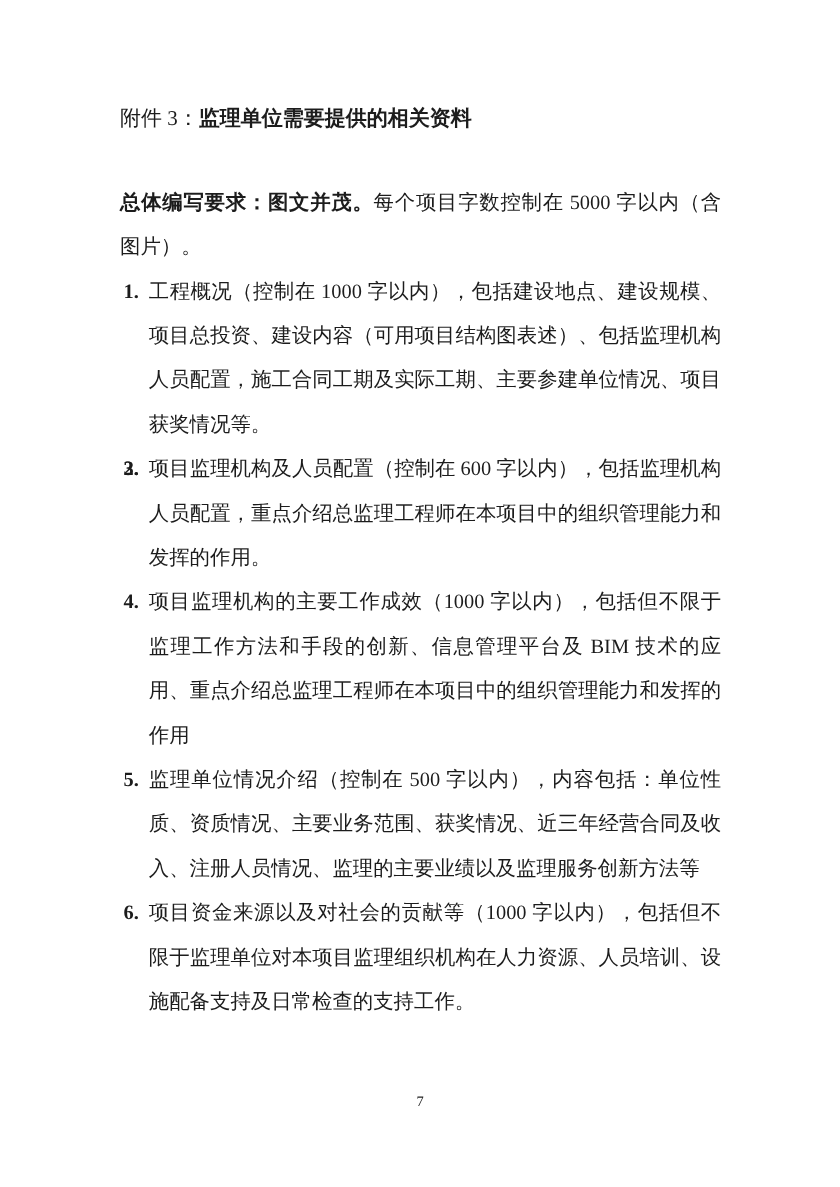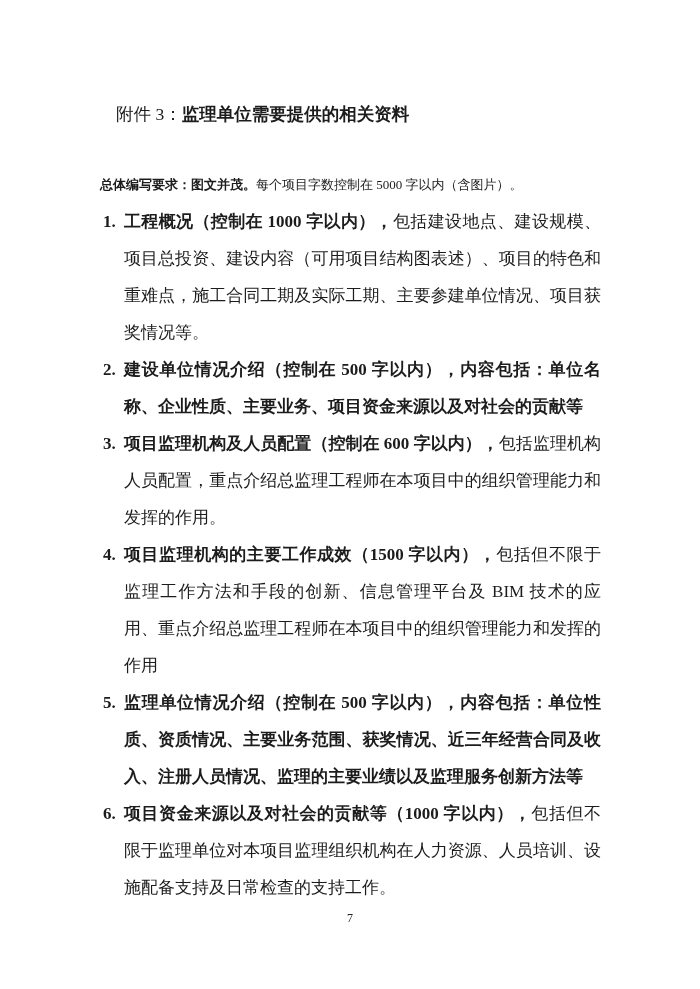--- a/index.html
+++ b/index.html
@@ -15,28 +15,28 @@
   }
   .content {
     position: absolute;
     left: 100px;
     top: 80px;
     width: 501px;
   }
   .doc-title {
     font-size: 17.5px;
     line-height: 37px;
-    margin: 16px;
+    margin: 0;
     font-weight: normal;
     white-space: nowrap;
   }
   .doc-title .title-rest { font-weight: bold; }
   .intro {
     margin: 33px 0 0 0;
-    font-size: 13px;
+    font-size: 17px;
     line-height: 37px;
     text-align: justify;
     text-justify: inter-character;
   }
   .intro .lead { font-weight: bold; }
   ol.req-list {
     margin: 0;
     padding: 0;
     list-style: none;
   }
@@ -47,21 +47,21 @@
     line-height: 37px;
     text-align: justify;
     text-justify: inter-character;
   }
   ol.req-list .num {
     position: absolute;
     left: 3px;
     top: 0;
     font-weight: bold;
   }
-  ol.req-list .lead { font-weight: bold; }
+  ol.req-list .lead { font-weight: normal; }
   .page-number {
     position: absolute;
     top: 910px;
     left: 0;
     width: 100%;
     text-align: center;
     font-size: 12px;
     line-height: 16px;
     color: #222222;
   }
@@ -70,27 +70,27 @@
 <body>
 
 <div class="page">
   <div class="content">
 
     <h1 class="doc-title"><span>附件 3：</span><span class="title-rest">监理单位需要提供的相关资料</span></h1>
 
     <p class="intro"><span class="lead">总体编写要求：图文并茂。</span><span>每个项目字数控制在 5000 字以内（含图片）。</span></p>
 
     <ol class="req-list">
-      <li><span class="num">1.</span><span class="lead">工程概况（控制在 1000 字以内），</span><span>包括建设地点、建设规模、项目总投资、建设内容（可用项目结构图表述）、项目的特色和重难点，施工合同工期及实际工期、主要参建单位情况、项目获奖情况等。</span></li>
+      <li><span class="num">1.</span><span class="lead">工程概况（控制在 1000 字以内），</span><span>包括建设地点、建设规模、项目总投资、建设内容（可用项目结构图表述）、包括监理机构人员配置，施工合同工期及实际工期、主要参建单位情况、项目获奖情况等。</span></li>
 
-      <li><span class="num">2.</span><span class="lead">建设单位情况介绍（控制在 500 字以内），内容包括：单位名称、企业性质、主要业务、项目资金来源以及对社会的贡献等</span><span></span></li>
+      <li><span class="num">2.</span><span></span></li>
 
       <li><span class="num">3.</span><span class="lead">项目监理机构及人员配置（控制在 600 字以内），</span><span>包括监理机构人员配置，重点介绍总监理工程师在本项目中的组织管理能力和发挥的作用。</span></li>
 
-      <li><span class="num">4.</span><span class="lead">项目监理机构的主要工作成效（1500 字以内），</span><span>包括但不限于监理工作方法和手段的创新、信息管理平台及 BIM 技术的应用、重点介绍总监理工程师在本项目中的组织管理能力和发挥的作用</span></li>
+      <li><span class="num">4.</span><span class="lead">项目监理机构的主要工作成效（1000 字以内），</span><span>包括但不限于监理工作方法和手段的创新、信息管理平台及 BIM 技术的应用、重点介绍总监理工程师在本项目中的组织管理能力和发挥的作用</span></li>
 
       <li><span class="num">5.</span><span class="lead">监理单位情况介绍（控制在 500 字以内），内容包括：单位性质、资质情况、主要业务范围、获奖情况、近三年经营合同及收入、注册人员情况、监理的主要业绩以及监理服务创新方法等</span><span></span></li>
 
       <li><span class="num">6.</span><span class="lead">项目资金来源以及对社会的贡献等（1000 字以内），</span><span>包括但不限于监理单位对本项目监理组织机构在人力资源、人员培训、设施配备支持及日常检查的支持工作。</span></li>
     </ol>
 
   </div>
 
   <div class="page-number">7</div>
 </div>

